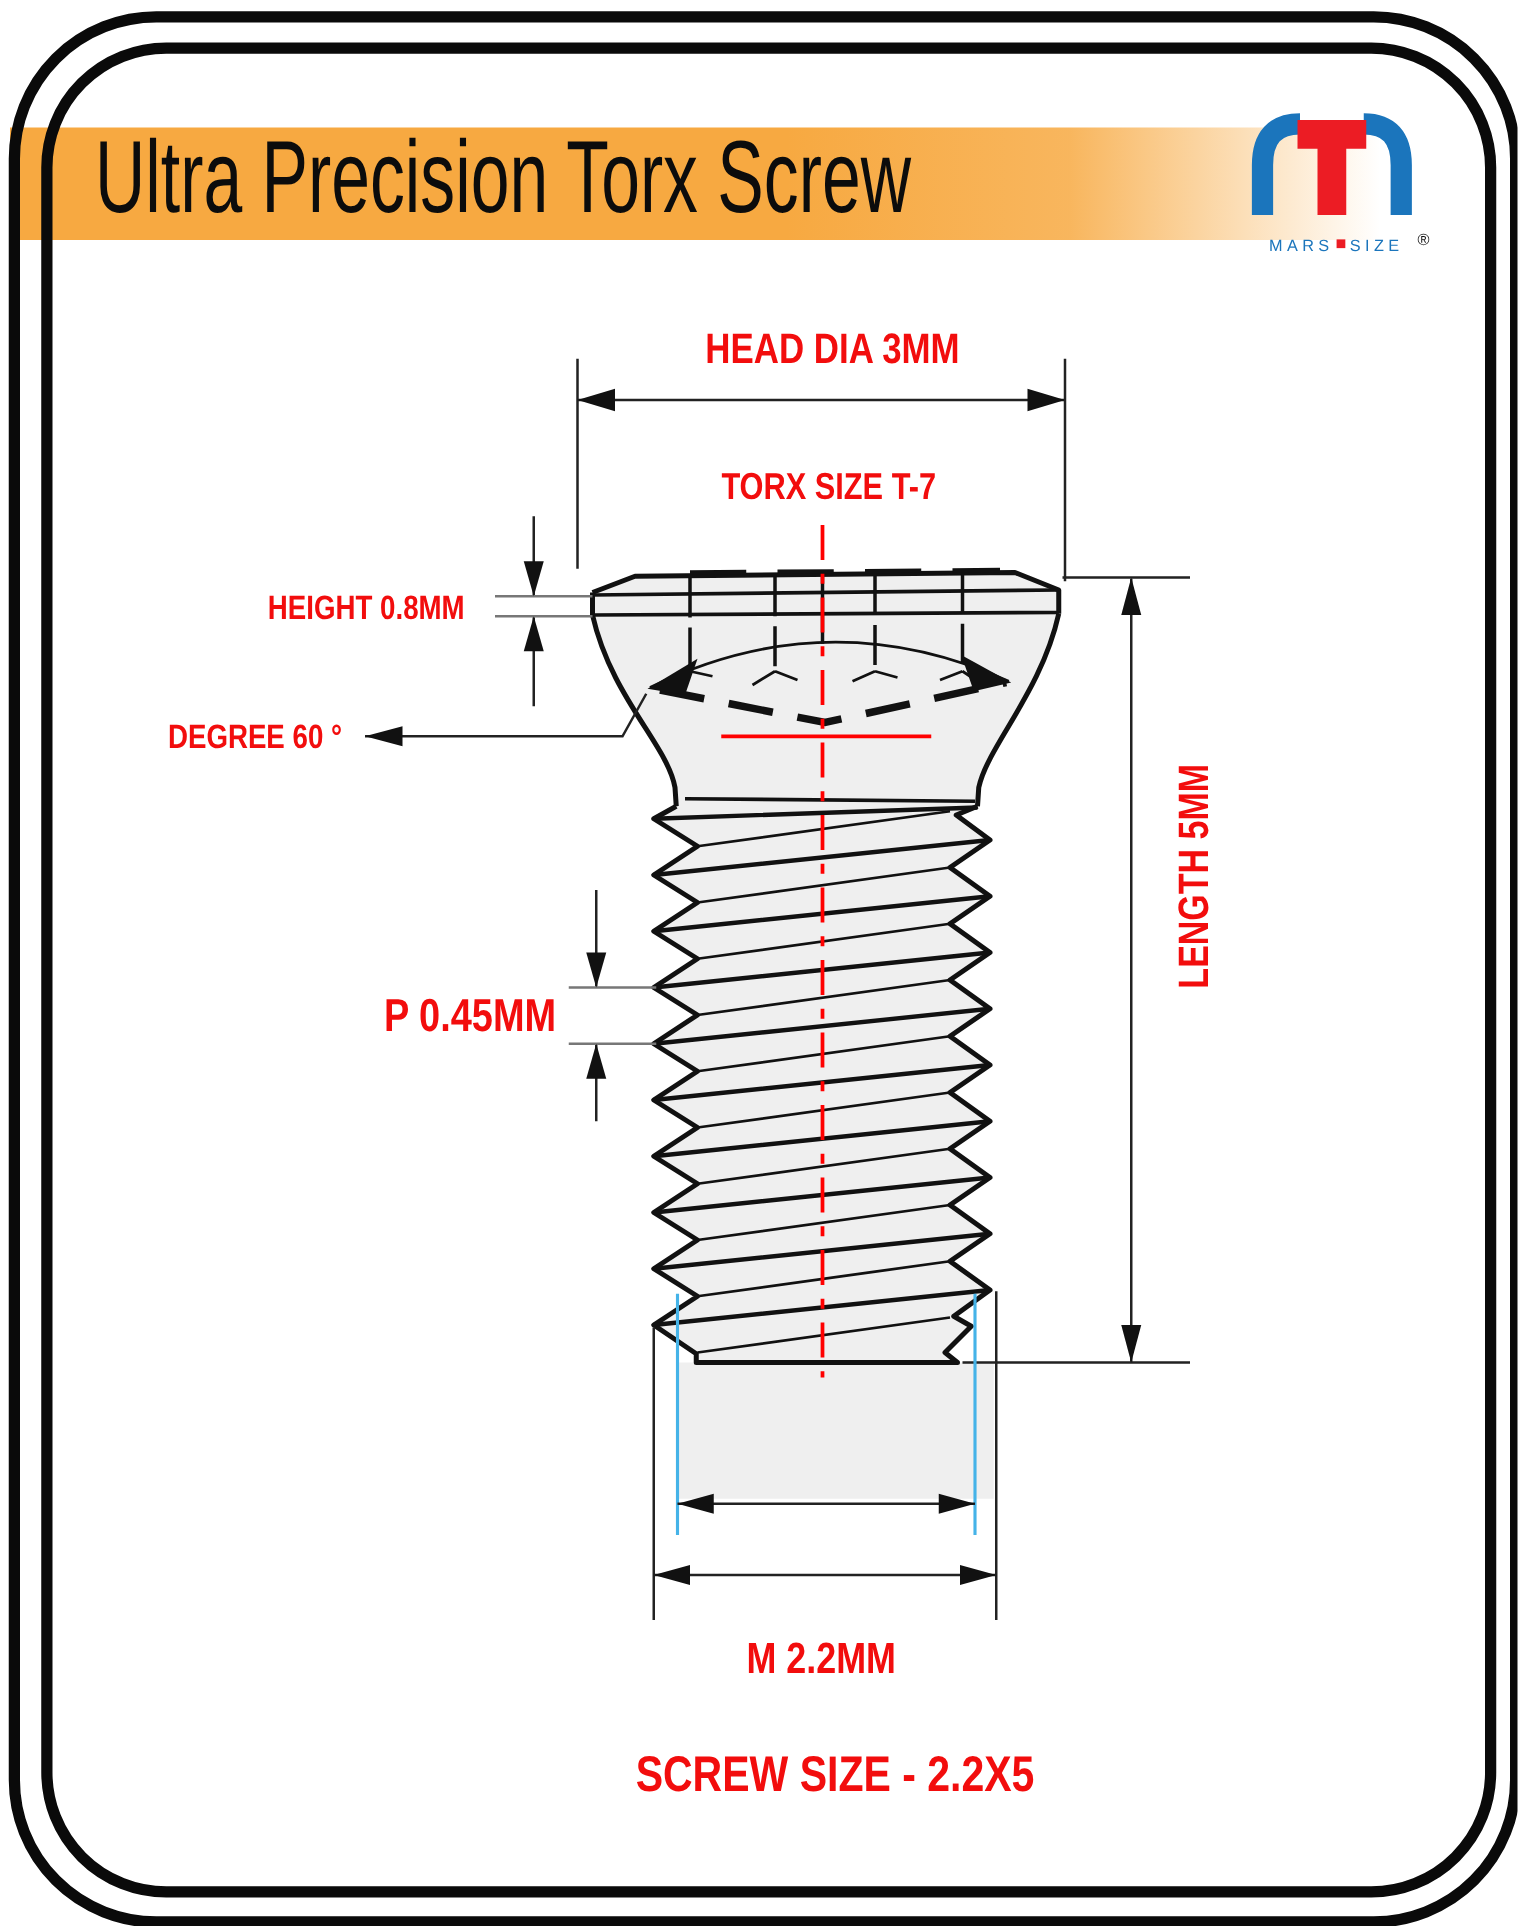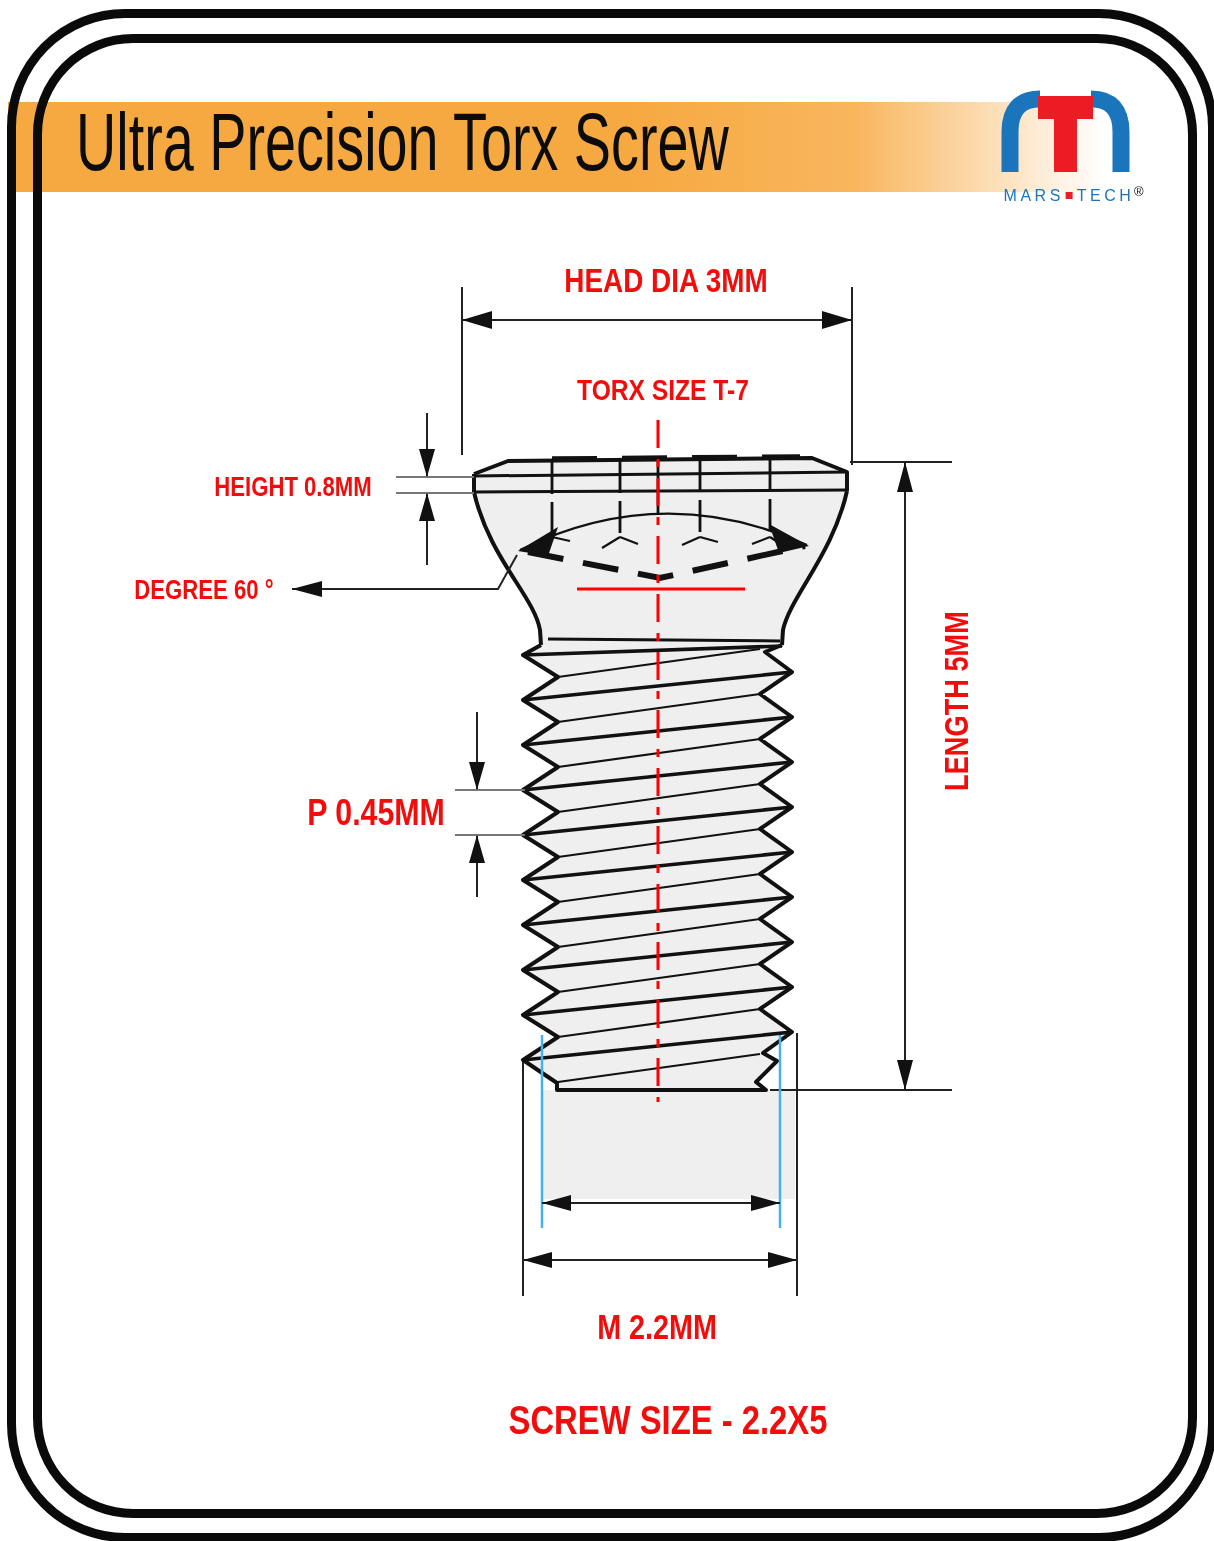--- a/index.html
+++ b/index.html
@@ -15,21 +15,21 @@
                 border:9px solid #0a0a0a;border-radius:118px;}
   .border-inner{position:absolute;left:33px;top:34px;width:1146px;height:1466px;
                 border:9px solid #0a0a0a;border-radius:100px;}
   
   .lbl{position:absolute;color:#F20D0D;font-weight:bold;white-space:nowrap;
        transform:translate(-50%,-50%) scale(0.82,1);}
   .lbl-rot{position:absolute;color:#F20D0D;font-weight:bold;white-space:nowrap;
        transform:translate(-50%,-50%) rotate(-90deg) scale(0.8,1);}
   
   .logo-text{position:absolute;left:1069px;top:196px;transform:translate(-50%,-50%);
-             font-size:16px;letter-spacing:3.5px;color:#1B75BC;white-space:nowrap;display:flex;align-items:center;}
+             font-size:13px;letter-spacing:3.5px;color:#1B75BC;white-space:nowrap;display:flex;align-items:center;}
   .logo-sq{display:inline-block;width:7px;height:7px;background:#EC1C24;margin:0 4px 2px 2px;}
   .logo-reg{position:absolute;left:1134px;top:184px;font-size:13px;color:#111;}
   svg{position:absolute;left:0;top:0;}
 </style>
 </head>
 <body>
 
 <div class="page">
 
   <div class="band"></div>
@@ -166,17 +166,17 @@
     <g>
       <path d="M1010,172 L1010,132 Q1010,99 1040,99" stroke="#1B75BC" stroke-width="17" fill="none"></path>
       <path d="M1121,172 L1121,132 Q1121,99 1091,99" stroke="#1B75BC" stroke-width="17" fill="none"></path>
       <rect x="1038" y="96" width="55" height="23" fill="#EC1C24"></rect>
       <rect x="1054" y="96" width="23" height="76" fill="#EC1C24"></rect>
     </g>
   </svg>
   <div class="logo-text">
     <span>MARS</span>
       <span class="logo-sq"></span>
-      <span>TECH</span>
+      <span>SIZE</span>
   </div>
   <div class="logo-reg">®</div>
 
 </div>
 
 </body></html>

